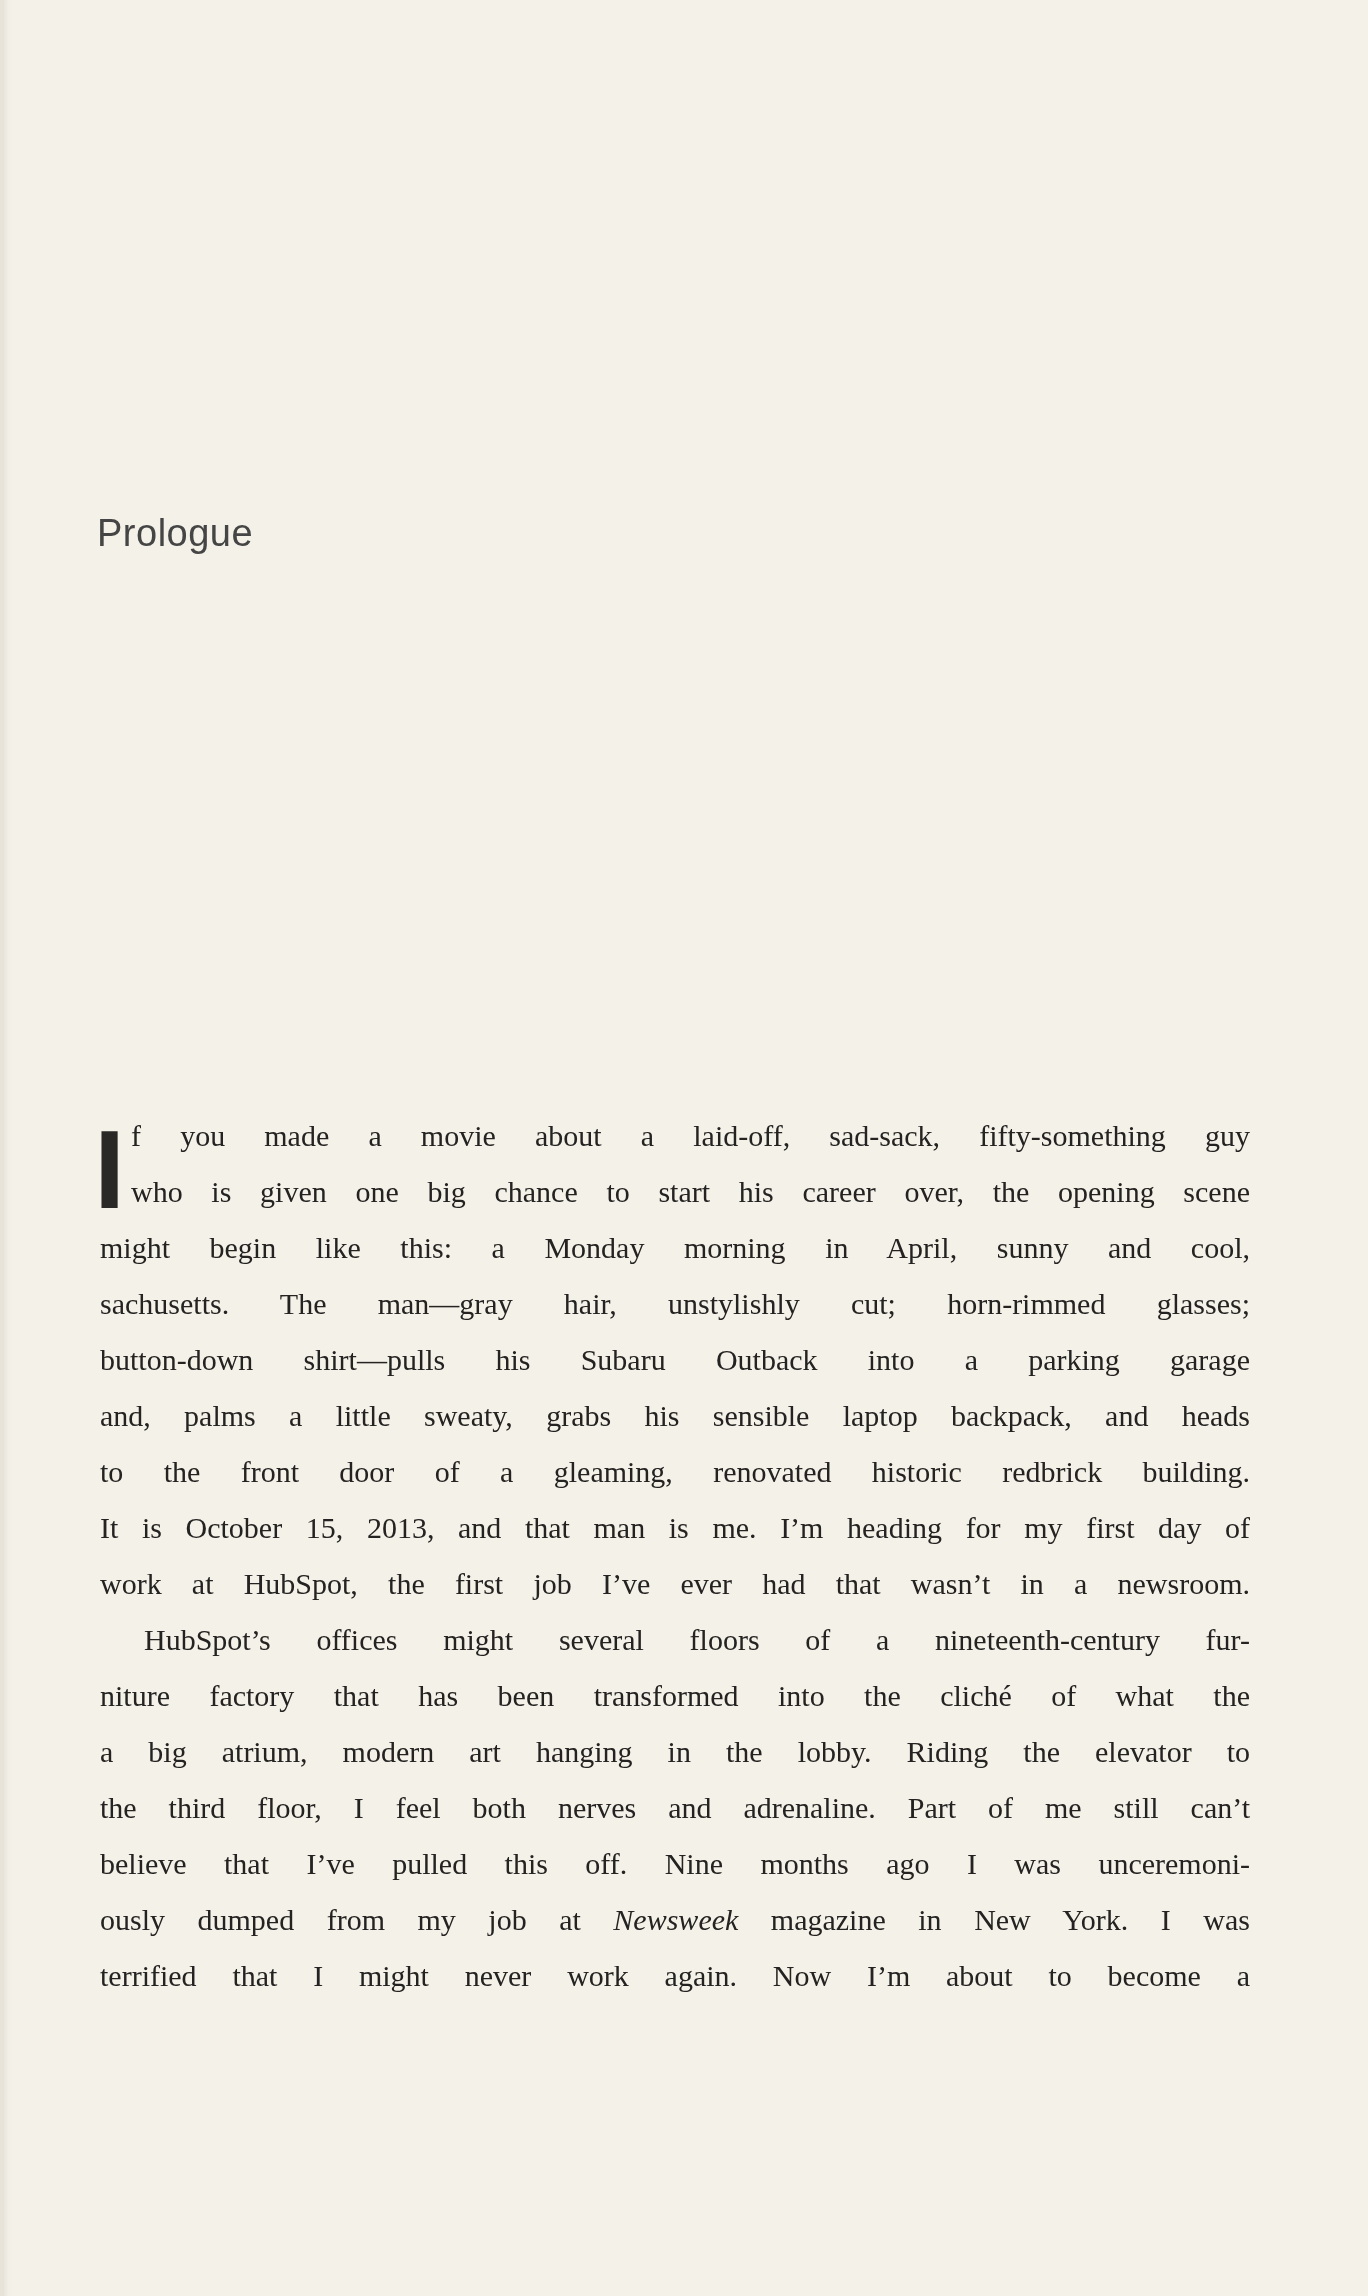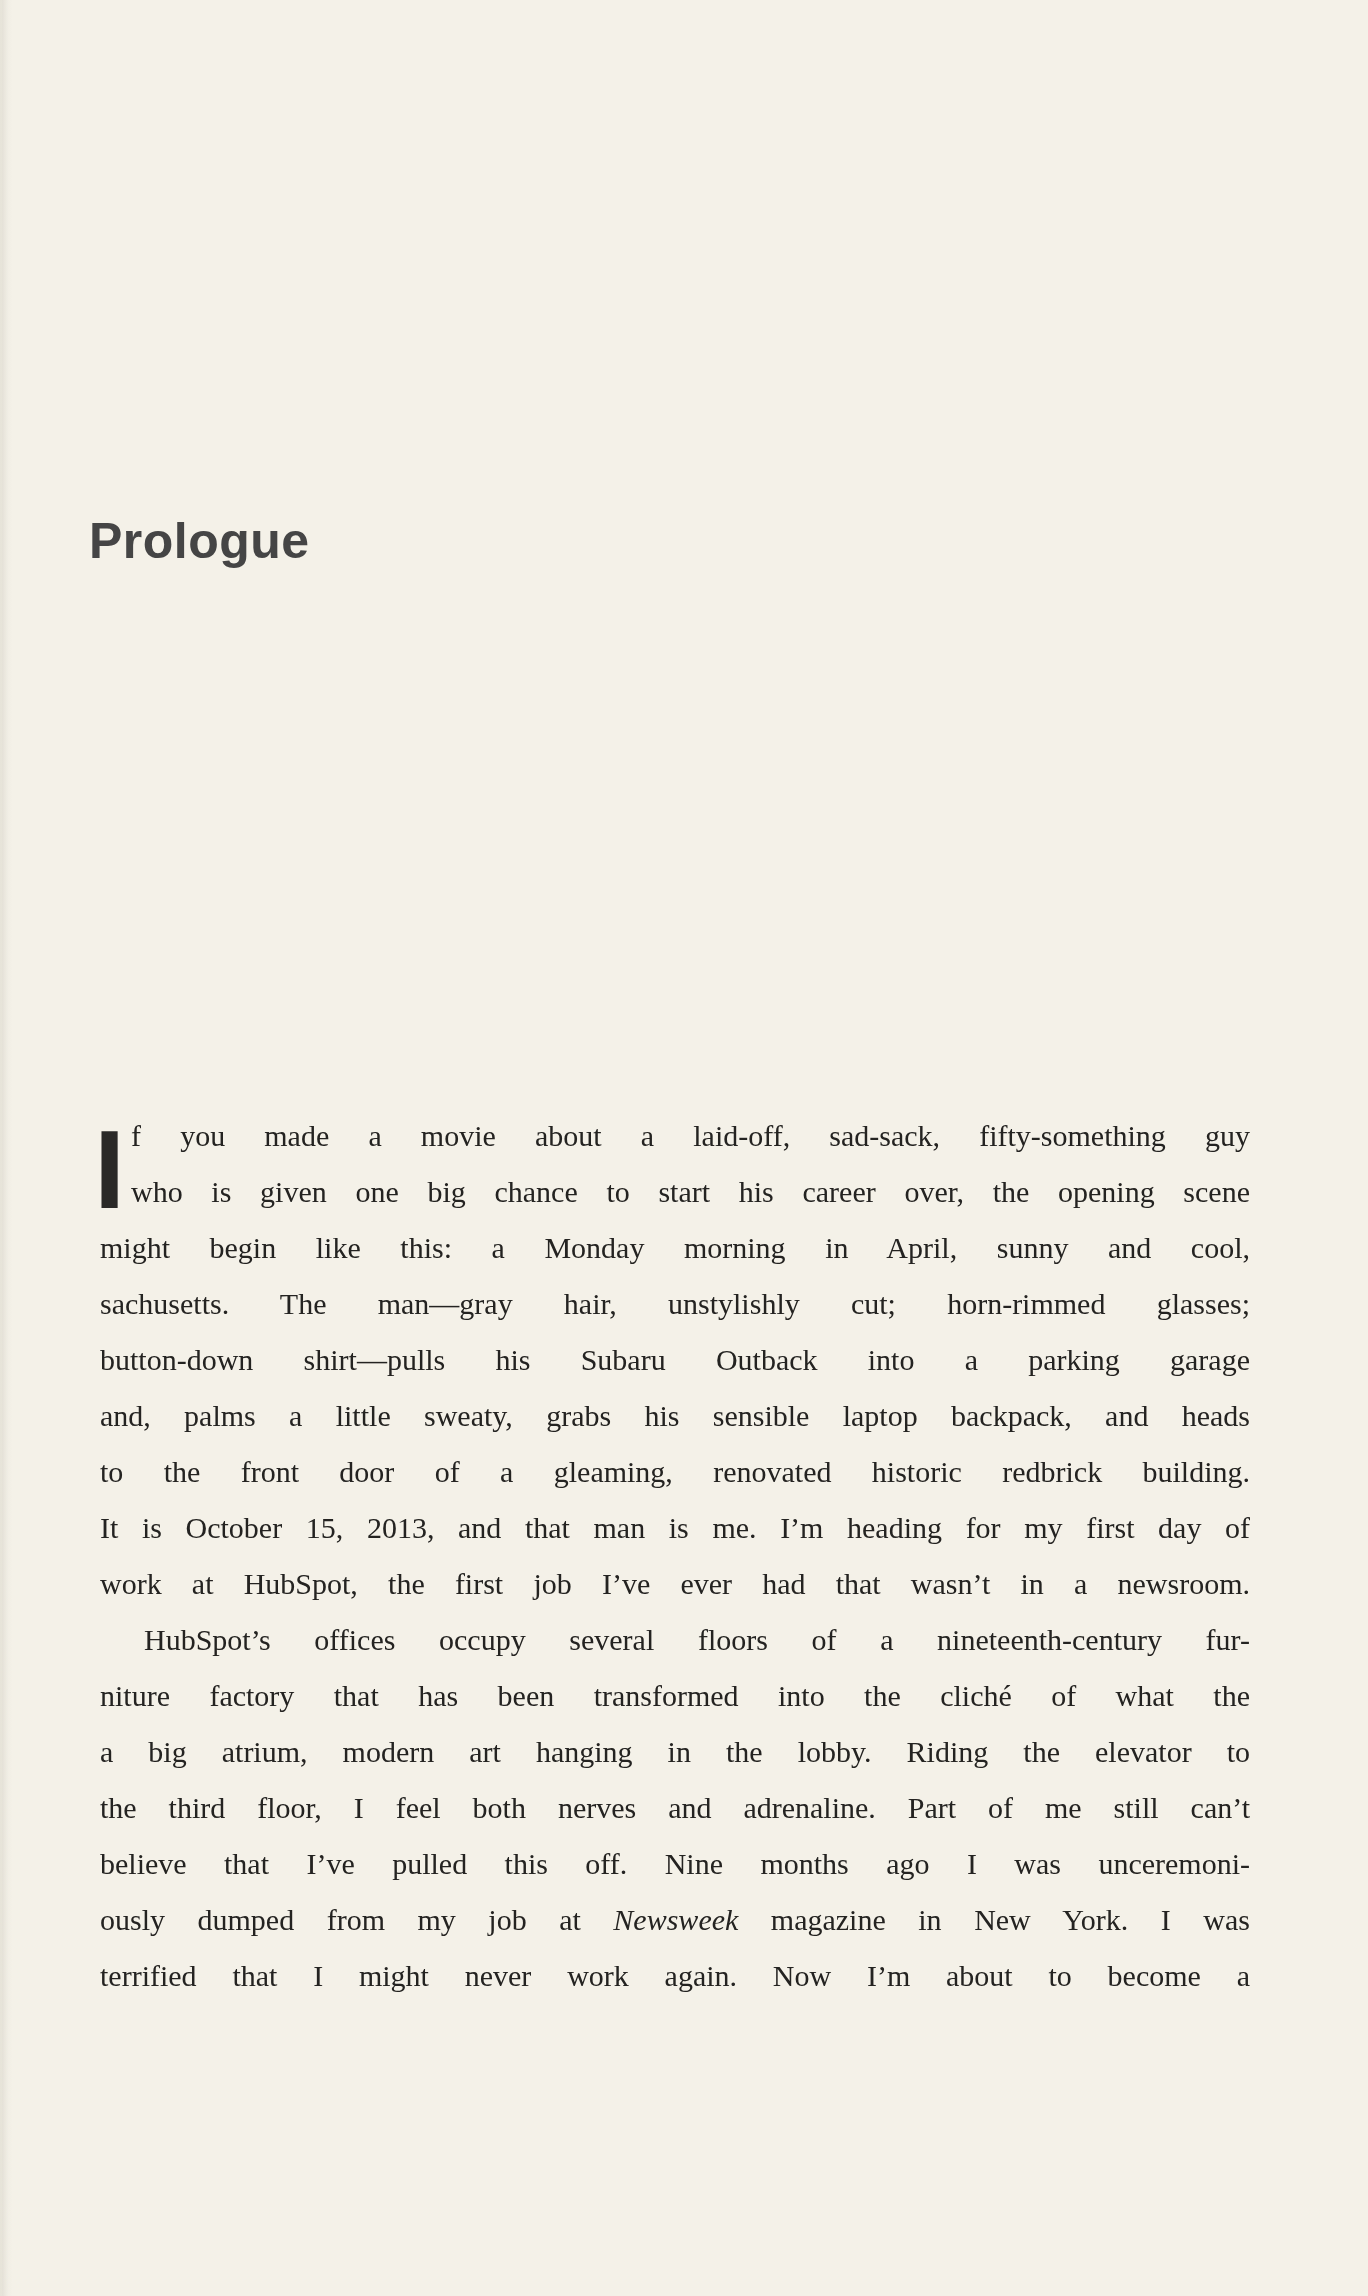--- a/index.html
+++ b/index.html
@@ -20,25 +20,25 @@
     position: absolute;
     left: 0;
     top: 0;
     width: 10px;
     height: 100%;
     background: linear-gradient(to right, rgba(90,85,70,0.10), rgba(90,85,70,0.02) 60%, rgba(90,85,70,0));
     border-left: 2px solid rgba(90,85,70,0.08);
   }
   .kicker {
     position: absolute;
-    left: 89px;
+    left: 97px;
     top: 512px;
     font-family: "Liberation Sans", sans-serif;
-    font-weight: 700;
-    font-size: 50px;
+    font-weight: 400;
+    font-size: 38px;
     letter-spacing: 0.5px;
     color: #454545;
   }
   .title {
     position: absolute;
     left: 98px;
     top: 648px;
     font-family: "Liberation Sans", sans-serif;
     font-weight: 300;
     font-size: 59px;
@@ -101,21 +101,21 @@
         <div class="line after-drop">who is given one big chance to start his career over, the opening scene</div>
         <div class="line">might begin like this: a Monday morning in April, sunny and cool,</div>
         <div class="line">sachusetts. The man—gray hair, unstylishly cut; horn-rimmed glasses;</div>
         <div class="line">button-down shirt—pulls his Subaru Outback into a parking garage</div>
         <div class="line">and, palms a little sweaty, grabs his sensible laptop backpack, and heads</div>
         <div class="line">to the front door of a gleaming, renovated historic redbrick building.</div>
         <div class="line">It is October 15, 2013, and that man is me. I’m heading for my first day of</div>
         <div class="line">work at HubSpot, the first job I’ve ever had that wasn’t in a newsroom.</div>
       </div>
       <div class="para">
-        <div class="line first-indent">HubSpot’s offices occupy several floors of a nineteenth-century fur-</div>
+        <div class="line first-indent">HubSpot’s offices might several floors of a nineteenth-century fur-</div>
         <div class="line">niture factory that has been transformed into the cliché of what the</div>
         <div class="line">a big atrium, modern art hanging in the lobby. Riding the elevator to</div>
         <div class="line">the third floor, I feel both nerves and adrenaline. Part of me still can’t</div>
         <div class="line">believe that I’ve pulled this off. Nine months ago I was unceremoni-</div>
         <div class="line">ously dumped from my job at <i>Newsweek</i> magazine in New York. I was</div>
         <div class="line">terrified that I might never work again. Now I’m about to become a</div>
       </div>
     </div>
 </div>
 

